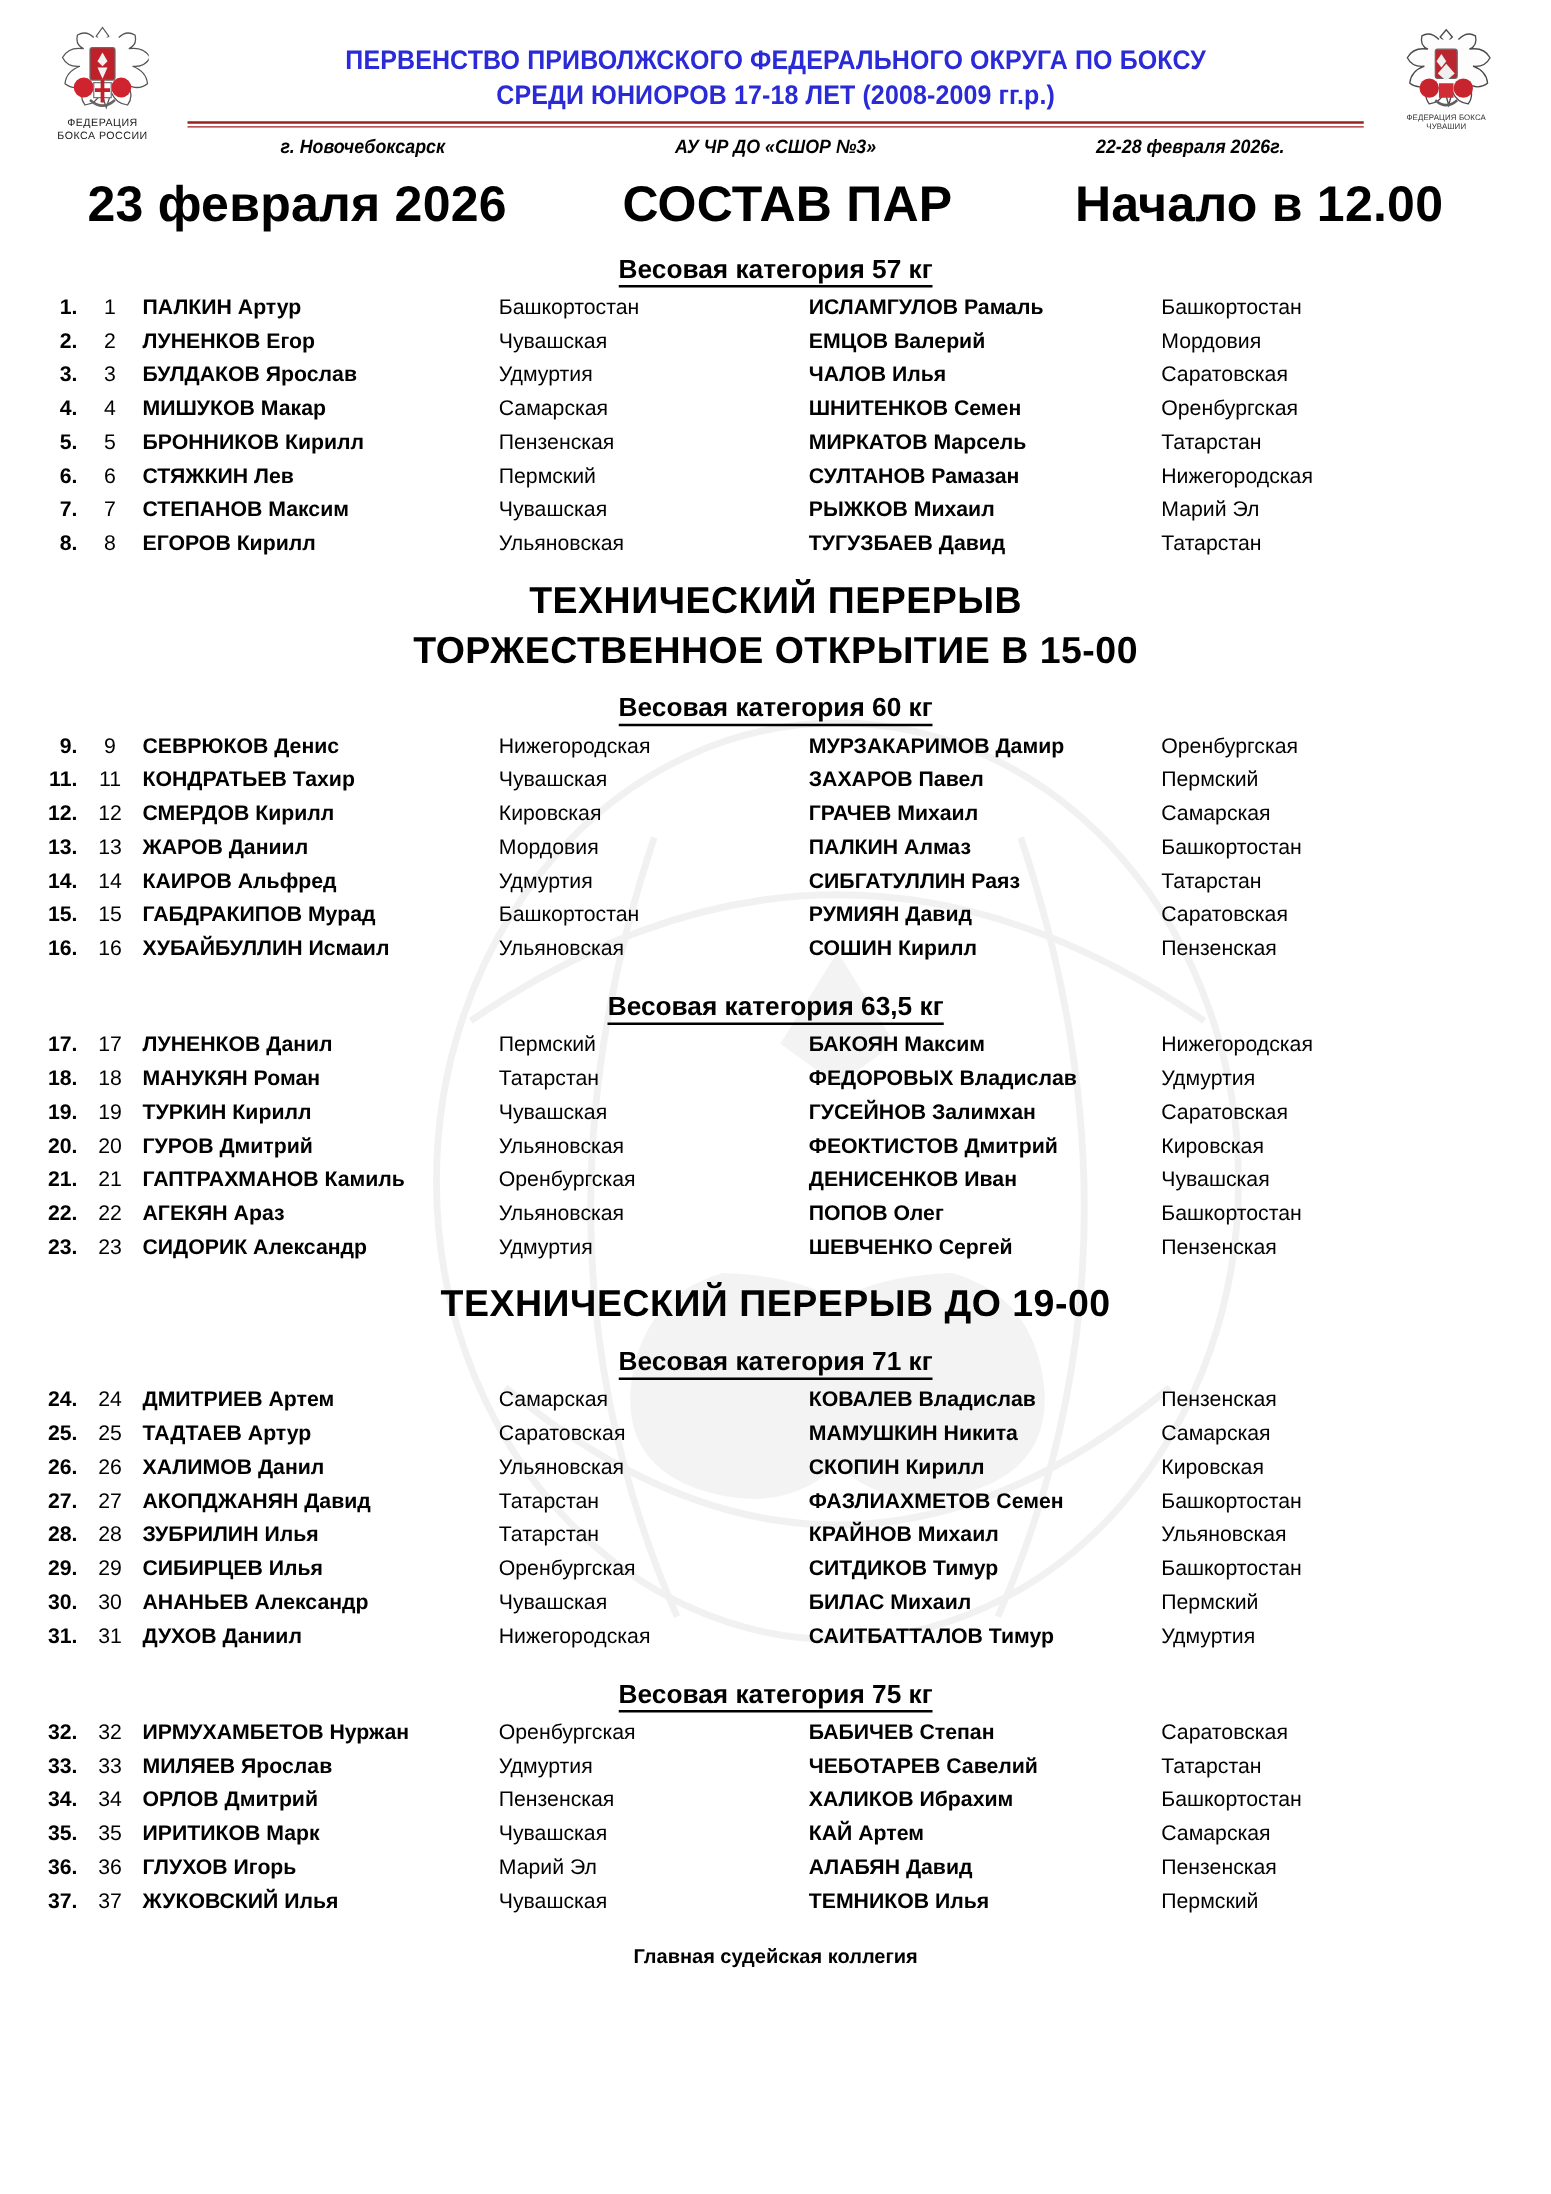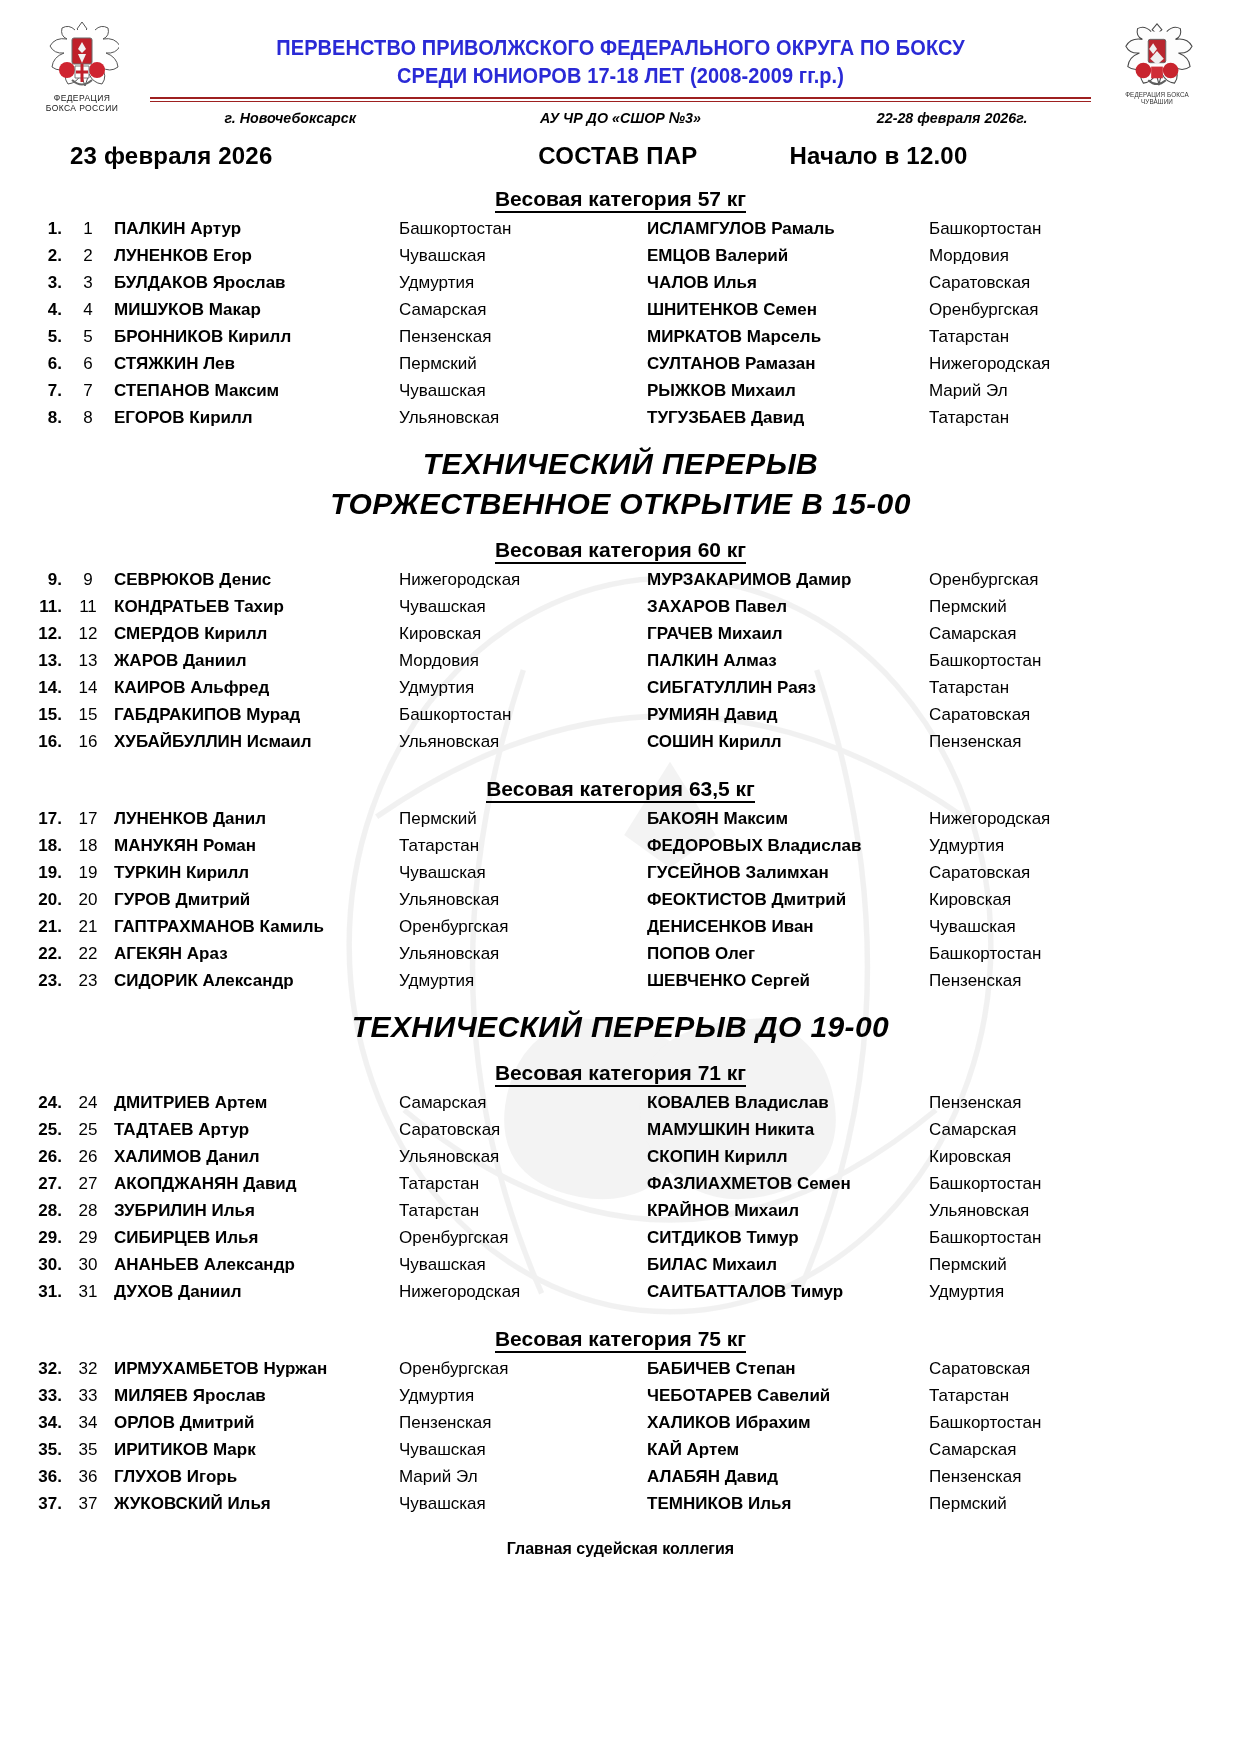--- a/index.html
+++ b/index.html
@@ -107,43 +107,43 @@
   .venue-place { flex: 0 0 34%; text-align: center; }
   .venue-dates { flex: 0 0 33%; text-align: right; padding-right: 28px; box-sizing: border-box; }
 
   
   .bigrow {
     display: flex;
     align-items: baseline;
     margin-top: 14px;
     padding: 0 64px 0 70px;
     font-weight: bold;
-    font-size: 24px;
+    font-size: 40px;
     letter-spacing: .2px;
+    gap: 12px;
   }
   .bigrow .b-date  { flex: 0 0 34%; text-align: left; }
   .bigrow .b-mid   { flex: 0 0 31%; text-align: center; }
-  .bigrow .b-start { flex: 0 0 35%; text-align: left; }
+  .bigrow .b-start { flex: 0 0 35%; text-align: center; }
 
   
   .cat {
     text-align: center;
     font-size: 21px;
     font-weight: bold;
     margin: 17px 0 9px 0;
   }
   .cat span {
     border-bottom: 2.5px solid #000;
     padding-bottom: 1px;
   }
 
   
   .brk {
     text-align: center;
-    font-style: italic;
     font-weight: bold;
     font-size: 30px;
     letter-spacing: .4px;
     margin: 11px 0 6px 0;
   }
   .brk.tight { margin: 2px 0 8px 0; }
 
   
   table.bouts {
     border-collapse: collapse;

